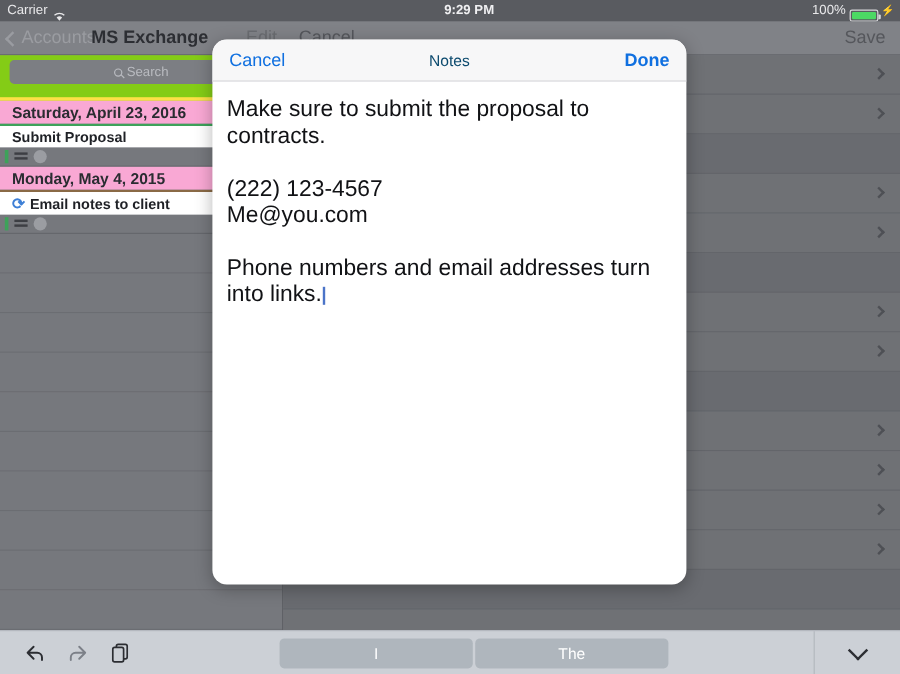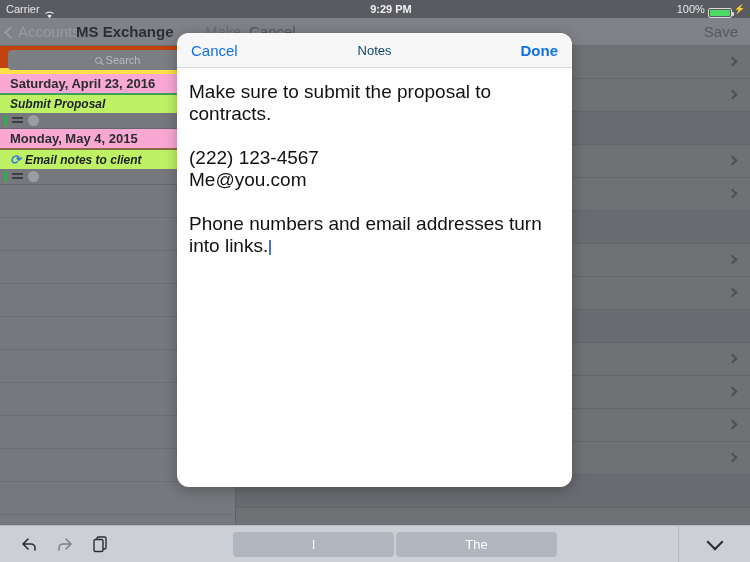--- a/index.html
+++ b/index.html
@@ -77,22 +77,22 @@
     transform: rotate(45deg);
   }
 
   
   .sidebar {
     position: absolute; top: 46px; left: 0; width: 236px; bottom: 0;
     background: #76787d;
     border-right: 1px solid #5f6166;
   }
   .search-wrap {
-    height: 28px; background: #c2410c; padding: 4px 8px;
-    border-bottom: 6px solid #fde047;
+    height: 38px; background: #84cc16; padding: 4px 8px;
+    border-bottom: 3px solid #fde047;
   }
   .search-field {
     height: 20px; background: #7c7e83; border-radius: 4px;
     display: flex; align-items: center; justify-content: center; gap: 4px;
     font-size: 11px; color: #b9bbc0;
   }
   .mag {
     width: 7px; height: 7px; border: 1.4px solid #b9bbc0; border-radius: 50%;
     position: relative; display:inline-block;
   }
@@ -104,22 +104,21 @@
     position: relative;
     padding: 2px 0 2px 10px;
     font-size: 13px; font-weight: bold; color: #2a2c31;
     background: #f9a8d4;
   }
   .date-rule { height: 2px; width: 100%; }
   .task-row {
     padding: 2px 0 2px 10px;
     font-size: 12px; font-weight: bold; color: #1f2126;
     display: flex; align-items: flex-end; gap: 4px;
-    background: #bef264;
-    font-style: italic;
+    background: #ffffff;
   }
   .sync-icon { color: #3d7fd6; font-size: 13px; font-weight: bold; }
   .meta-row {
     display: flex; align-items: center; gap: 5px;
     padding: 2px 0 3px 4px; height: 16px;
     border-bottom: 1px solid #65676c;
     background: #76787d;
   }
   .pri-bar { width: 3px; height: 11px; background: #3da25a; }
   .lines-icon { display:flex; flex-direction:column; gap:2px; }
@@ -237,21 +236,21 @@
         <span class="bolt">⚡</span>
       </div>
     </div>
 
     <div class="bg-navbar">
       <div class="bg-nav-left">
         <span class="chev-back"></span>
         <span>Accounts</span>
       </div>
       <div class="bg-nav-title">MS Exchange</div>
-      <div class="bg-nav-edit">Make</div>
+      <div class="bg-nav-edit">Edit</div>
       <div class="bg-nav-cancel">Cancel</div>
       <div class="bg-nav-save">Save</div>
     </div>
 
     <div class="sidebar">
       <div class="search-wrap">
         <div class="search-field">
           <span class="mag"></span>
           <span>Search</span>
         </div>

